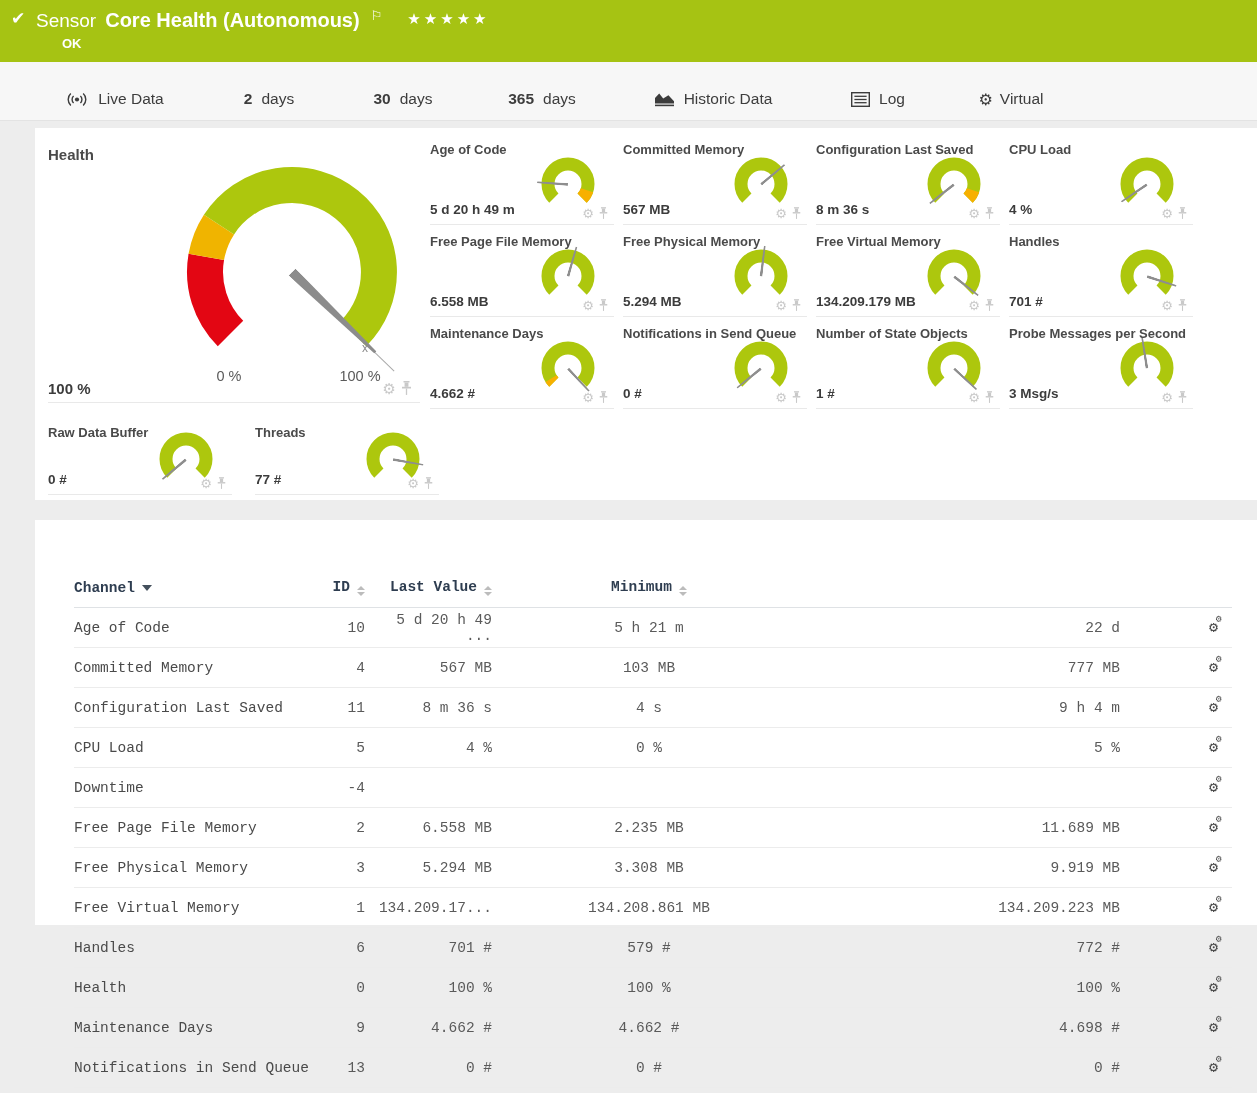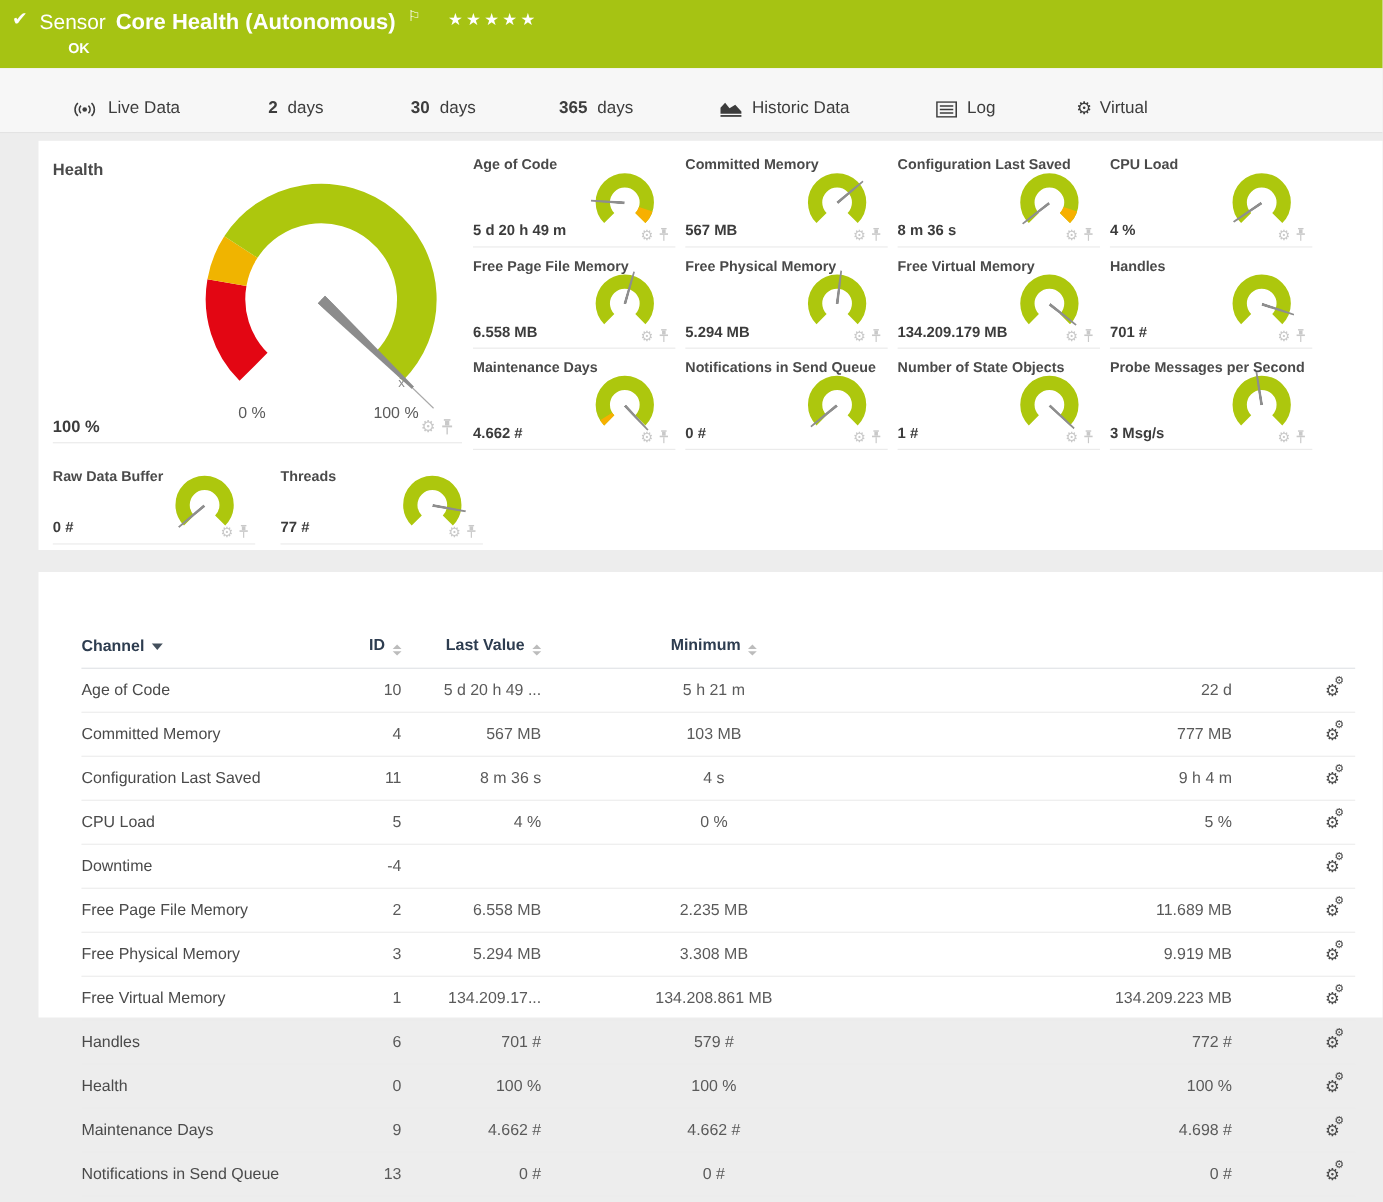--- a/index.html
+++ b/index.html
@@ -22,21 +22,21 @@
   .tab { display: flex; align-items: center; justify-content: center; gap: 9px; padding-top: 20px; border-bottom: 4px solid transparent; color: #3d3d3d; font-size: 15.5px; cursor: pointer; }
   .tab.active { border-bottom-color: #35a3d7; }
   .tab .num { font-weight: bold; }
   .tab .ticon { display: inline-flex; align-items: center; }
   .tab.gearlbl { gap: 7px; }
   .w1{width:177px}.w2{width:177px}.w3{width:132px}.w4{width:136px}.w5{width:142px}.w6{width:200px}.w7{width:130px}.w8{width:136px}
   .gear-glyph { font-size: 16px; color: #3c3c3c; font-style: normal; }
   
   .panel { position: absolute; left: 35px; width: 1222px; background: #fff; }
   .panel.gauges { top: 128px; height: 372px; }
-  .panel.table { top: 520px; height: 405px; }
+  .panel.table { top: 520px; height: 405px; font-family: Liberation Mono, monospace; }
   
   .bigtile { position: absolute; left: 13px; top: 12px; width: 372px; height: 263px; border-bottom: 1px solid #e9e9e9; }
   .bigtile .b-title { position: absolute; left: 0; top: 6px; font-size: 15px; font-weight: bold; color: #4a4a4a; }
   .bigtile .b-value { position: absolute; left: 0; bottom: 5px; font-size: 15px; font-weight: bold; color: #3c3c3c; }
   .bigtile svg.bgauge { position: absolute; left: 129px; top: 26px; }
   .bigtile .axlabel { position: absolute; top: 228px; width: 60px; text-align: center; font-size: 14.5px; color: #5a5a5a; }
   .bigtile .lab0 { left: 151px; } .bigtile .lab100 { left: 282px; }
   .bigtile .avg { position: absolute; left: 314px; top: 201px; font-size: 12px; color: #8a8a8a; }
   .needle-big { position: absolute; left: 244px; top: 127px; width: 116px; height: 10px; background: #8c8c8c; transform-origin: 0 5px; transform: rotate(var(--deg,44deg)); clip-path: polygon(0 0, 100% 36%, 100% 64%, 0 100%); }
   .needle-ext { position: absolute; left: 244px; top: 131.5px; width: 142px; height: 1px; background: #a9a9a9; transform-origin: 0 0.5px; transform: rotate(var(--deg,44deg)); }

